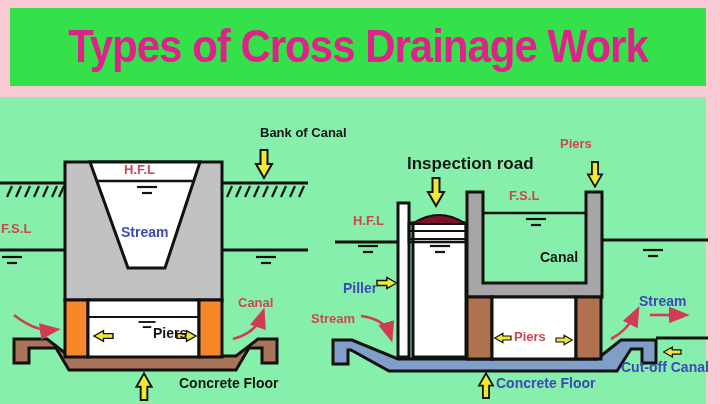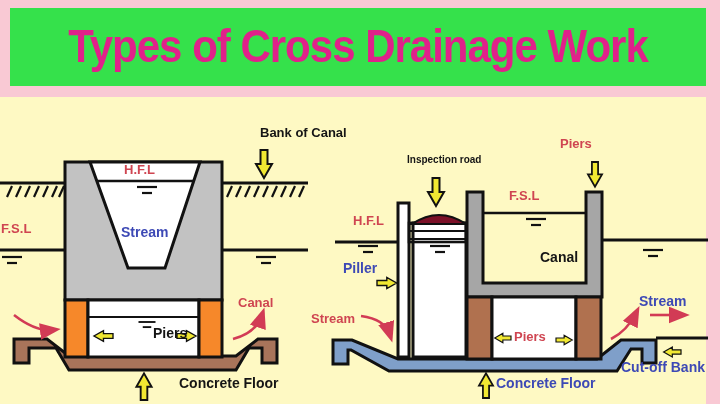--- a/index.html
+++ b/index.html
@@ -1,29 +1,29 @@
 <!DOCTYPE html>
 <html style="--banner_green: #35e14b; --title_pink: #e0218a; --frame_pink: #f9c9d4; --red_label: #cf4551; --blue_label: #3d49b5; --black_label: #151515; --trough_gray: #c2c2c2; --wall_gray: #a6a6a6; --pier_orange: #f6882a; --pier_brown: #b0714f; --floor_brown: #a8745a; --floor_blue: #7f9fc9; --road_maroon: #7c1128; --arrow_yellow: #f1e832; --arrow_red: #d23b55;"><head>
 <meta charset="utf-8">
 <style>
   html,body{margin:0;padding:0;background:#ffffff;}
-  #stage{position:relative;width:720px;height:404px;overflow:hidden;background:#fef9c3;
+  #stage{position:relative;width:720px;height:404px;overflow:hidden;background:#86efac;
          font-family:"Liberation Sans", sans-serif;}
   #top-strip{position:absolute;left:0;top:0;width:720px;height:97px;background:var(--frame_pink);}
   #right-strip{position:absolute;left:706px;top:0;width:14px;height:404px;background:var(--frame_pink);}
   #banner{position:absolute;left:10px;top:8px;width:696px;height:78px;background:var(--banner_green);
           display:flex;align-items:center;justify-content:center;}
   #banner .title{color:var(--title_pink);font-size:42px;font-weight:bold;letter-spacing:-1px;
           white-space:nowrap;transform:scaleY(1.08);}
   svg.canvas{position:absolute;left:0;top:0;}
   .lbl{position:absolute;font-weight:bold;white-space:nowrap;line-height:1;}
   .red{color:var(--red_label);}
   .blue{color:var(--blue_label);}
   .blk{color:var(--black_label);padding-left:24px;}
-  .f13{font-size:13px;} .f14{font-size:14px;} .f15{font-size:10px;}
+  .f13{font-size:13px;} .f14{font-size:14px;} .f15{font-size:17px;}
   .outl{stroke:#111;stroke-width:3;}
   .thin{stroke:#111;stroke-width:2.2;fill:none;}
   .mid{stroke:#111;stroke-width:2.6;fill:none;}
   .gline{stroke:#111;stroke-width:3;fill:none;}
   .yarrow{fill:var(--arrow_yellow);stroke:#111;stroke-width:2;}
   .rarrow{stroke:var(--arrow_red);stroke-width:2.6;fill:none;}
   .wsym{stroke:#111;stroke-width:2.2;}
 </style>
 </head>
 <body>
@@ -131,20 +131,20 @@
   <div class="lbl blk f13" style="left:236px;top:126px">Bank of Canal</div>
   <div class="lbl red f13" style="left:238px;top:296px">Canal</div>
   <div class="lbl blk f14" style="left:129px;top:326px">Piers</div>
   <div class="lbl blk f14" style="left:155px;top:376px">Concrete Floor</div>
 
   <div class="lbl blk f15" style="left:383px;top:155px">Inspection road</div>
   <div class="lbl red f13" style="left:560px;top:137px">Piers</div>
   <div class="lbl red f13" style="left:353px;top:214px">H.F.L</div>
   <div class="lbl red f13" style="left:509px;top:189px">F.S.L</div>
   <div class="lbl blk f14" style="left:516px;top:250px">Canal</div>
-  <div class="lbl blue f14" style="left:343px;top:261px">Piller</div>
+  <div class="lbl blue f14" style="left:343px;top:281px">Piller</div>
   <div class="lbl red f13" style="left:311px;top:312px">Stream</div>
   <div class="lbl blue f14" style="left:639px;top:294px">Stream</div>
   <div class="lbl red f13" style="left:514px;top:330px">Piers</div>
   <div class="lbl blue f14" style="left:496px;top:376px">Concrete Floor</div>
-  <div class="lbl blue f14" style="left:621px;top:360px">Cut-off Bank</div>
+  <div class="lbl blue f14" style="left:621px;top:360px">Cut-off Canal</div>
 
 </div>
 
 </body></html>

